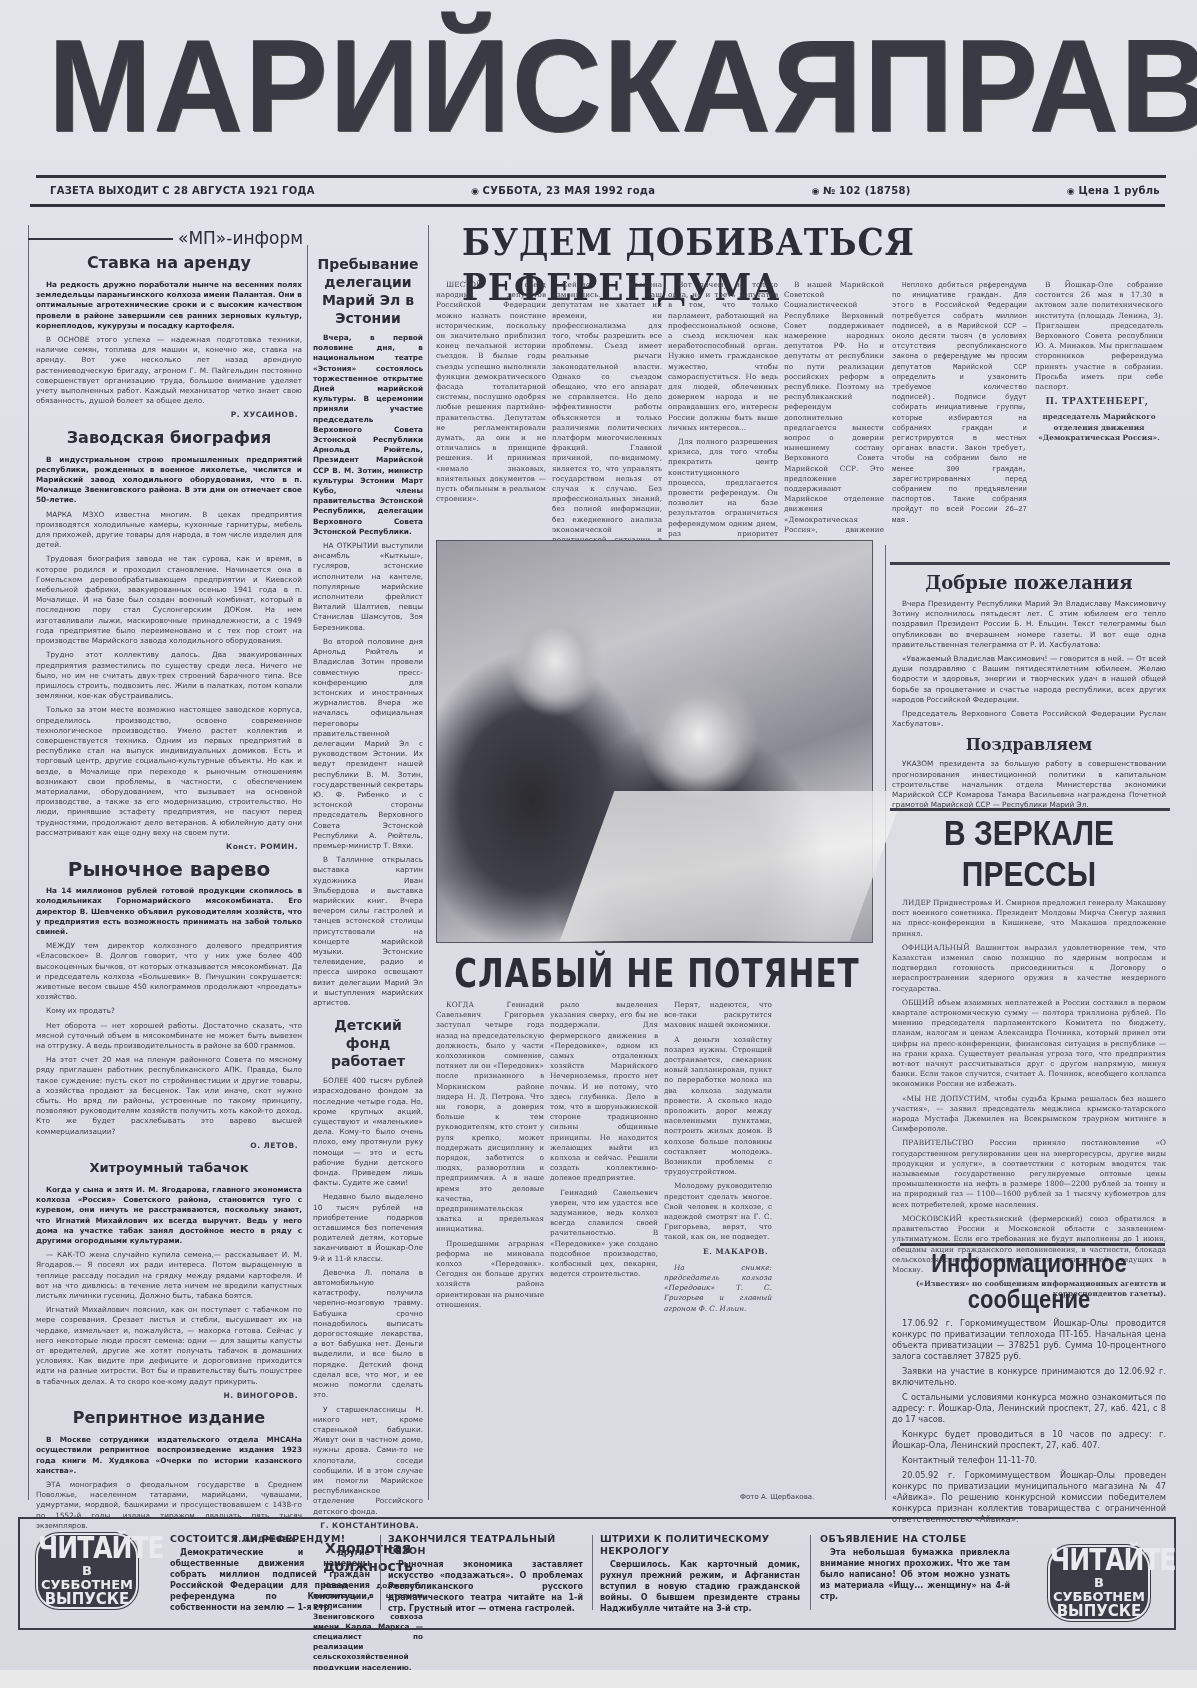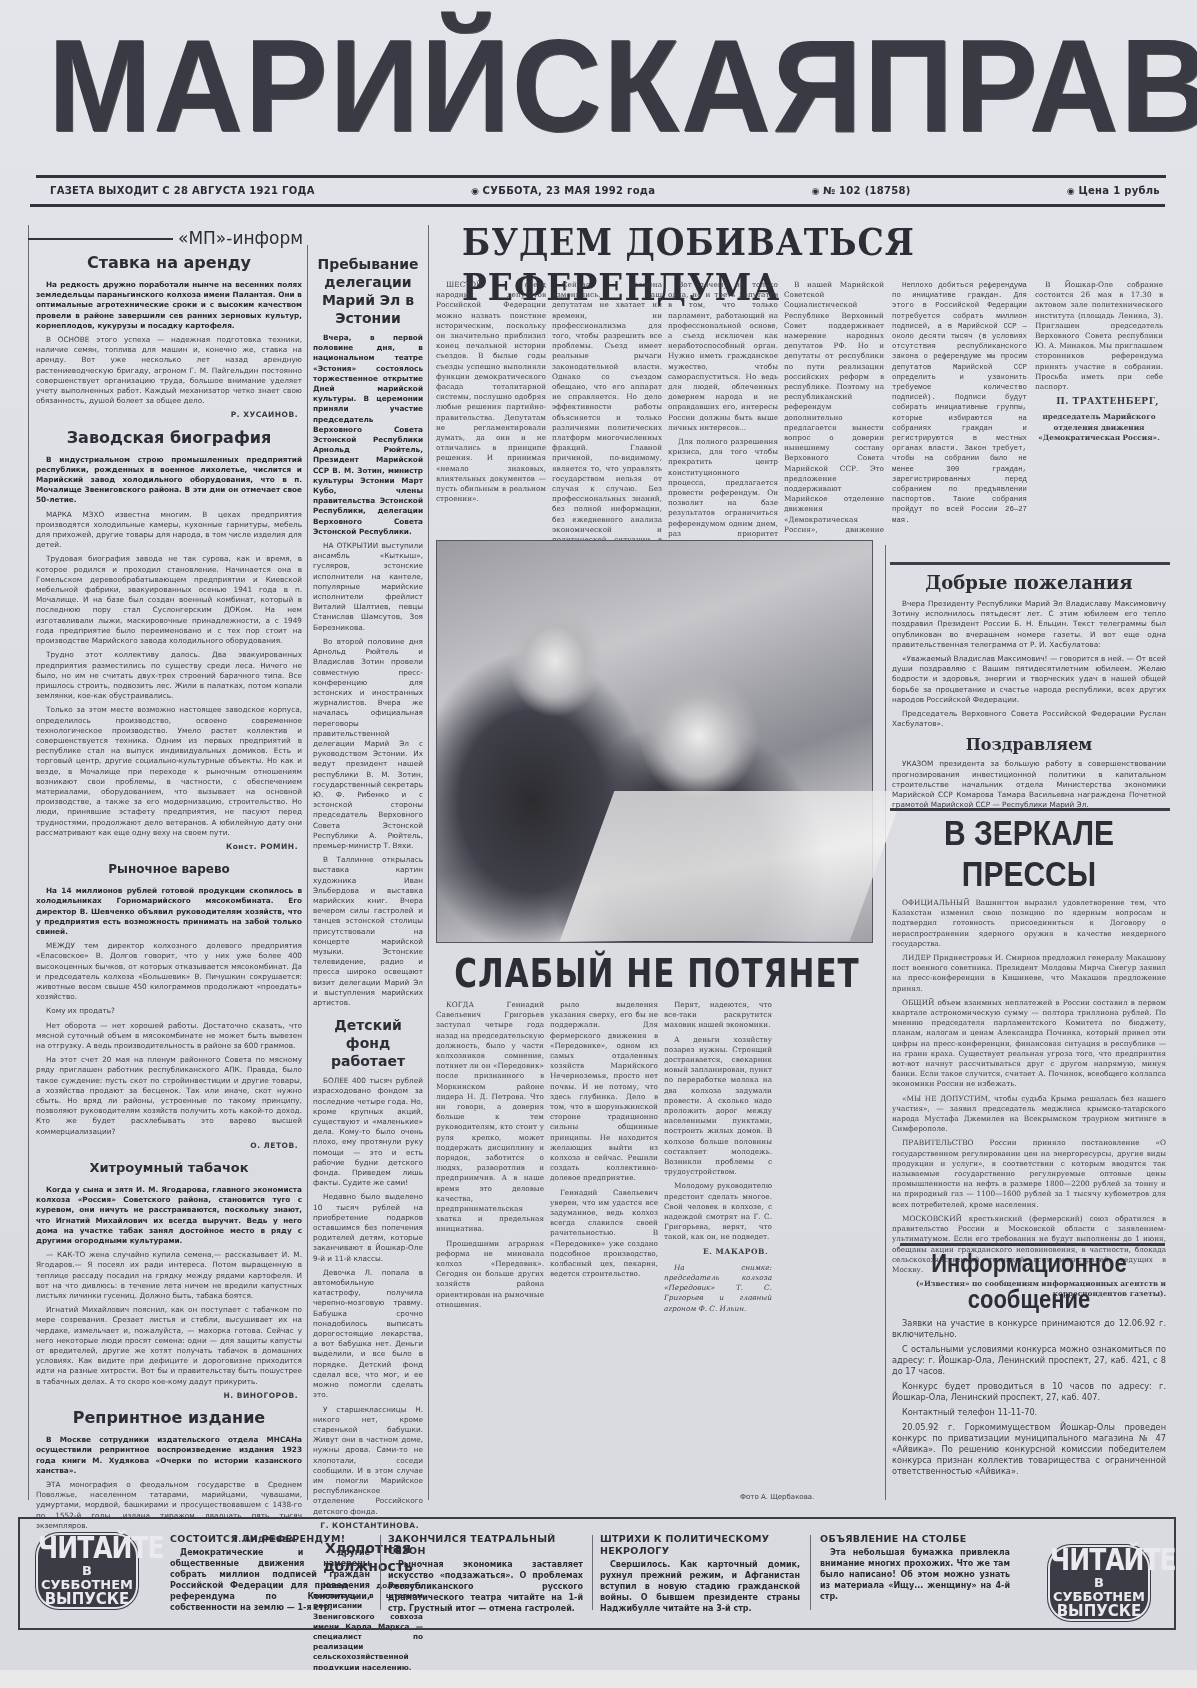--- a/index.html
+++ b/index.html
@@ -81,21 +81,21 @@
     <div class="sign">Р. ХУСАИНОВ.</div>
 
     <div class="h-sans" style="font-size:16px;line-height:22px;margin:6px 0;">Заводская биография</div>
     <p class="lead">В индустриальном строю промышленных предприятий республики, рожденных в военное лихолетье, числится и Марийский завод холодильного оборудования, что в п. Мочалище Звениговского района. В эти дни он отмечает свое 50-летие.</p>
     <p>МАРКА МЗХО известна многим. В цехах предприятия производятся холодильные камеры, кухонные гарнитуры, мебель для прихожей, другие товары для народа, в том числе изделия для детей.</p>
     <p>Трудовая биография завода не так сурова, как и время, в которое родился и проходил становление. Начинается она в Гомельском деревообрабатывающем предприятии и Киевской мебельной фабрики, эвакуированных осенью 1941 года в п. Мочалище. И на базе был создан военный комбинат, который в последнюю пору стал Суслонгерским ДОКом. На нем изготавливали лыжи, маскировочные принадлежности, а с 1949 года предприятие было переименовано и с тех пор стоит на производстве Марийского завода холодильного оборудования.</p>
     <p>Трудно этот коллективу далось. Два эвакуированных предприятия разместились по существу среди леса. Ничего не было, но им не считать двух-трех строений барачного типа. Все пришлось строить, подвозить лес. Жили в палатках, потом копали землянки, кое-как обустраивались.</p>
     <p>Только за этом месте возможно настоящее заводское корпуса, определилось производство, освоено современное технологическое производство. Умело растет коллектив и совершенствуется техника. Одним из первых предприятий в республике стал на выпуск индивидуальных домиков. Есть и торговый центр, другие социально-культурные объекты. Но как и везде, в Мочалище при переходе к рыночным отношениям возникают свои проблемы, в частности, с обеспечением материалами, оборудованием, что вызывает на основной производстве, а также за его модернизацию, строительство. Но люди, принявшие эстафету предприятия, не пасуют перед трудностями, продолжают дело ветеранов. А юбилейную дату они рассматривают как еще одну веху на своем пути.</p>
     <div class="sign">Конст. РОМИН.</div>
 
-    <div class="h-sans" style="font-size:12px;line-height:22px;margin:6px 0;">Рыночное варево</div>
+    <div class="h-sans" style="font-size:20px;line-height:22px;margin:6px 0;">Рыночное варево</div>
     <p class="lead">На 14 миллионов рублей готовой продукции скопилось в холодильниках Горномарийского мясокомбината. Его директор В. Шевченко объявил руководителям хозяйств, что у предприятия есть возможность принимать на забой только свиней.</p>
     <p>МЕЖДУ тем директор колхозного долевого предприятия «Еласовское» В. Долгов говорит, что у них уже более 400 высокоценных бычков, от которых отказывается мясокомбинат. Да и председатель колхоза «Большевик» В. Пичушкин сокрушается: животные весом свыше 450 килограммов продолжают «проедать» хозяйство.</p>
     <p>Кому их продать?</p>
     <p>Нет оборота — нет хорошей работы. Достаточно сказать, что мясной суточный объем в мясокомбинате не может быть вывезен на отгрузку. А ведь производительность в районе за 600 граммов.</p>
     <p>На этот счет 20 мая на пленум районного Совета по мясному ряду приглашен работник республиканского АПК. Правда, было такое суждение: пусть скот по стройинвестиции и другие товары, а хозяйства продают за бесценок. Так или иначе, скот нужно сбыть. Но вряд ли районы, устроенные по такому принципу, позволяют руководителям хозяйств получить хоть какой-то доход. Кто же будет расхлебывать это варево высшей коммерциализации?</p>
     <div class="sign">О. ЛЕТОВ.</div>
 
     <div class="h-sans" style="font-size:13px;line-height:22px;margin:6px 0;">Хитроумный табачок</div>
     <p class="lead">Когда у сына и зятя И. М. Ягодарова, главного экономиста колхоза «Россия» Советского района, становится туго с куревом, они ничуть не расстраиваются, поскольку знают, что Игнатий Михайлович их всегда выручит. Ведь у него дома на участке табак занял достойное место в ряду с другими огородными культурами.</p>
     <p>— КАК-ТО жена случайно купила семена,— рассказывает И. М. Ягодаров.— Я посеял их ради интереса. Потом выращенную в теплице рассаду посадил на грядку между рядами картофеля. И вот на что дивлюсь: в течение лета ничем не вредили капустных листьях личинки гусениц. Должно быть, табака боятся.</p>
@@ -140,21 +140,21 @@
     <p>Для полного разрешения кризиса, для того чтобы прекратить центр конституционного процесса, предлагается провести референдум. Он позволит на базе результатов ограничиться референдумом одним днем, раз приоритет конституционно народному согласию.</p>
   </div>
   <div class="col" style="left:784px;top:280px;width:100px;font-family:'DejaVu Serif',serif;height:255px;overflow:hidden;">
     <p>В нашей Марийской Советской Социалистической Республике Верховный Совет поддерживает намерение народных депутатов РФ. Но и депутаты от республики по пути реализации российских реформ в республике. Поэтому на республиканский референдум дополнительно предлагается вынести вопрос о доверии нынешнему составу Верховного Совета Марийской ССР. Это предложение поддерживают Марийское отделение движения «Демократическая Россия», движение «Марий ушем», региональные организации Республиканской партии РФ, Демократической партии России, Народной партии Свободная Россия.</p>
   </div>
   <div class="col" style="left:892px;top:280px;width:135px;font-family:Liberation Mono, monospace;height:255px;overflow:hidden;">
     <p>Неплохо добиться референдума по инициативе граждан. Для этого в Российской Федерации потребуется собрать миллион подписей, а в Марийской ССР — около десяти тысяч (в условиях отсутствия республиканского закона о референдуме мы просим депутатов Марийской ССР определить и узаконить требуемое количество подписей). Подписи будут собирать инициативные группы, которые избираются на собраниях граждан и регистрируются в местных органах власти. Закон требует, чтобы на собрании было не менее 300 граждан, зарегистрированных перед собранием по предъявлении паспортов. Такие собрания пройдут по всей России 26—27 мая.</p>
   </div>
   <div class="col" style="left:1035px;top:280px;width:128px;font-family:'DejaVu Serif',serif;">
     <p>В Йошкар-Оле собрание состоится 26 мая в 17.30 в актовом зале политехнического института (площадь Ленина, 3). Приглашен председатель Верховного Совета республики Ю. А. Минаков. Мы приглашаем сторонников референдума принять участие в собрании. Просьба иметь при себе паспорт.</p>
-    <div class="sign" style="font-size:9px;">П. ТРАХТЕНБЕРГ,</div>
+    <div class="sign" style="text-align:center;font-size:9px;">П. ТРАХТЕНБЕРГ,</div>
     <div style="text-align:center;font-weight:bold;">председатель Марийского отделения движения «Демократическая Россия».</div>
   </div>
 
   <div class="photo">
     <div class="desk"></div>
   </div>
 
   <div class="big-title" style="left:432px;top:955px;width:450px;font-size:31px;letter-spacing:1px;transform:scaleY(1.25);text-align:center;">СЛАБЫЙ НЕ ПОТЯНЕТ</div>
   <div class="col" style="left:436px;top:1000px;width:108px;font-family:'DejaVu Serif',serif;height:505px;overflow:hidden;">
     <p>КОГДА Геннадий Савельевич Григорьев заступал четыре года назад на председательскую должность, было у части колхозников сомнение, потянет ли он «Передовик» после признанного в Моркинском районе лидера Н. Д. Петрова. Что ни говори, а доверия больше к тем руководителям, кто стоит у руля крепко, может поддержать дисциплину и порядок, заботится о людях, разворотлив и предприимчив. А в наше время это деловые качества, предпринимательская хватка и предельная инициатива.</p>
@@ -179,32 +179,33 @@
     <p>Вчера Президенту Республики Марий Эл Владиславу Максимовичу Зотину исполнилось пятьдесят лет. С этим юбилеем его тепло поздравил Президент России Б. Н. Ельцин. Текст телеграммы был опубликован во вчерашнем номере газеты. И вот еще одна правительственная телеграмма от Р. И. Хасбулатова:</p>
     <p>«Уважаемый Владислав Максимович! — говорится в ней. — От всей души поздравляю с Вашим пятидесятилетним юбилеем. Желаю бодрости и здоровья, энергии и творческих удач в нашей общей борьбе за процветание и счастье народа республики, всех других народов Российской Федерации.</p>
     <p>Председатель Верховного Совета Российской Федерации Руслан Хасбулатов».</p>
     <div class="h-serif" style="font-size:16px;line-height:20px;margin:6px 0 4px;">Поздравляем</div>
     <p>УКАЗОМ президента за большую работу в совершенствовании прогнозирования инвестиционной политики в капитальном строительстве начальник отдела Министерства экономики Марийской ССР Комарова Тамара Васильевна награждена Почетной грамотой Марийской ССР — Республики Марий Эл.</p>
   </div>
 
   <div class="hbar" style="left:890px;top:808px;width:280px;"></div>
   <div class="col" style="left:892px;top:818px;width:274px;font-family:'DejaVu Serif',serif;">
     <div class="h-serif" style="font-family:'Liberation Sans',sans-serif;font-size:30px;line-height:36px;transform:scaleY(1.15);margin-bottom:8px;">В ЗЕРКАЛЕ ПРЕССЫ</div>
+    <p>ЛИДЕР Приднестровья И. Смирнов предложил генералу Макашову пост военного советника. Президент Молдовы Мирча Снегур заявил на пресс-конференции в Кишиневе, что Макашов предложение принял.</p>
     <p>ОФИЦИАЛЬНЫЙ Вашингтон выразил удовлетворение тем, что Казахстан изменил свою позицию по ядерным вопросам и подтвердил готовность присоединиться к Договору о нераспространении ядерного оружия в качестве неядерного государства.</p>
-    <p>ЛИДЕР Приднестровья И. Смирнов предложил генералу Макашову пост военного советника. Президент Молдовы Мирча Снегур заявил на пресс-конференции в Кишиневе, что Макашов предложение принял.</p>
     <p>ОБЩИЙ объем взаимных неплатежей в России составил в первом квартале астрономическую сумму — полтора триллиона рублей. По мнению председателя парламентского Комитета по бюджету, планам, налогам и ценам Александра Починка, который привел эти цифры на пресс-конференции, финансовая ситуация в республике — на грани краха. Существует реальная угроза того, что предприятия вот-вот начнут рассчитываться друг с другом напрямую, минуя банки. Если такое случится, считает А. Починок, всеобщего коллапса экономики России не избежать.</p>
     <p>«МЫ НЕ ДОПУСТИМ, чтобы судьба Крыма решалась без нашего участия», — заявил председатель меджлиса крымско-татарского народа Мустафа Джемилев на Всекрымском траурном митинге в Симферополе.</p>
     <p>ПРАВИТЕЛЬСТВО России приняло постановление «О государственном регулировании цен на энергоресурсы, другие виды продукции и услуги», в соответствии с которым вводятся так называемые государственно регулируемые оптовые цены промышленности на нефть в размере 1800—2200 рублей за тонну и на природный газ — 1100—1600 рублей за 1 тысячу кубометров для всех потребителей, кроме населения.</p>
     <p>МОСКОВСКИЙ крестьянский (фермерский) союз обратился в правительство России и Московской области с заявлением-ультиматумом. Если его требования не будут выполнены до 1 июня, обещаны акции гражданского неповиновения, в частности, блокада сельскохозяйственной техникой всех магистралей, ведущих в Москву.</p>
     <p style="font-weight:bold;text-align:right;">(«Известия» по сообщениям информационных агентств и корреспондентов газеты).</p>
   </div>
 
   <div class="hbar" style="left:900px;top:1243px;width:265px;"></div>
   <div class="col" style="left:892px;top:1252px;width:274px;font-size:8.2px;line-height:11px;">
     <div class="h-sans" style="font-family:'Liberation Sans',sans-serif;font-size:22px;line-height:30px;transform:scaleY(1.2);margin-bottom:6px;">Информационное сообщение</div>
+    <p>17.06.92 г. Горкомимуществом Йошкар-Олы проводится конкурс по приватизации теплохода ПТ-165. Начальная цена объекта приватизации — 378251 руб. Сумма 10-процентного залога составляет 37825 руб.</p>
     <p>Заявки на участие в конкурсе принимаются до 12.06.92 г. включительно.</p>
     <p>С остальными условиями конкурса можно ознакомиться по адресу: г. Йошкар-Ола, Ленинский проспект, 27, каб. 421, с 8 до 17 часов.</p>
     <p>Конкурс будет проводиться в 10 часов по адресу: г. Йошкар-Ола, Ленинский проспект, 27, каб. 407.</p>
     <p>Контактный телефон 11-11-70.</p>
     <p>20.05.92 г. Горкомимуществом Йошкар-Олы проведен конкурс по приватизации муниципального магазина № 47 «Айвика». По решению конкурсной комиссии победителем конкурса признан коллектив товарищества с ограниченной ответственностью «Айвика».</p>
   </div>
 
   <div class="frame" style="left:18px;top:1517px;width:1158px;height:113px;"></div>
 
   <div class="badge" style="left:38px;top:1535px;">

